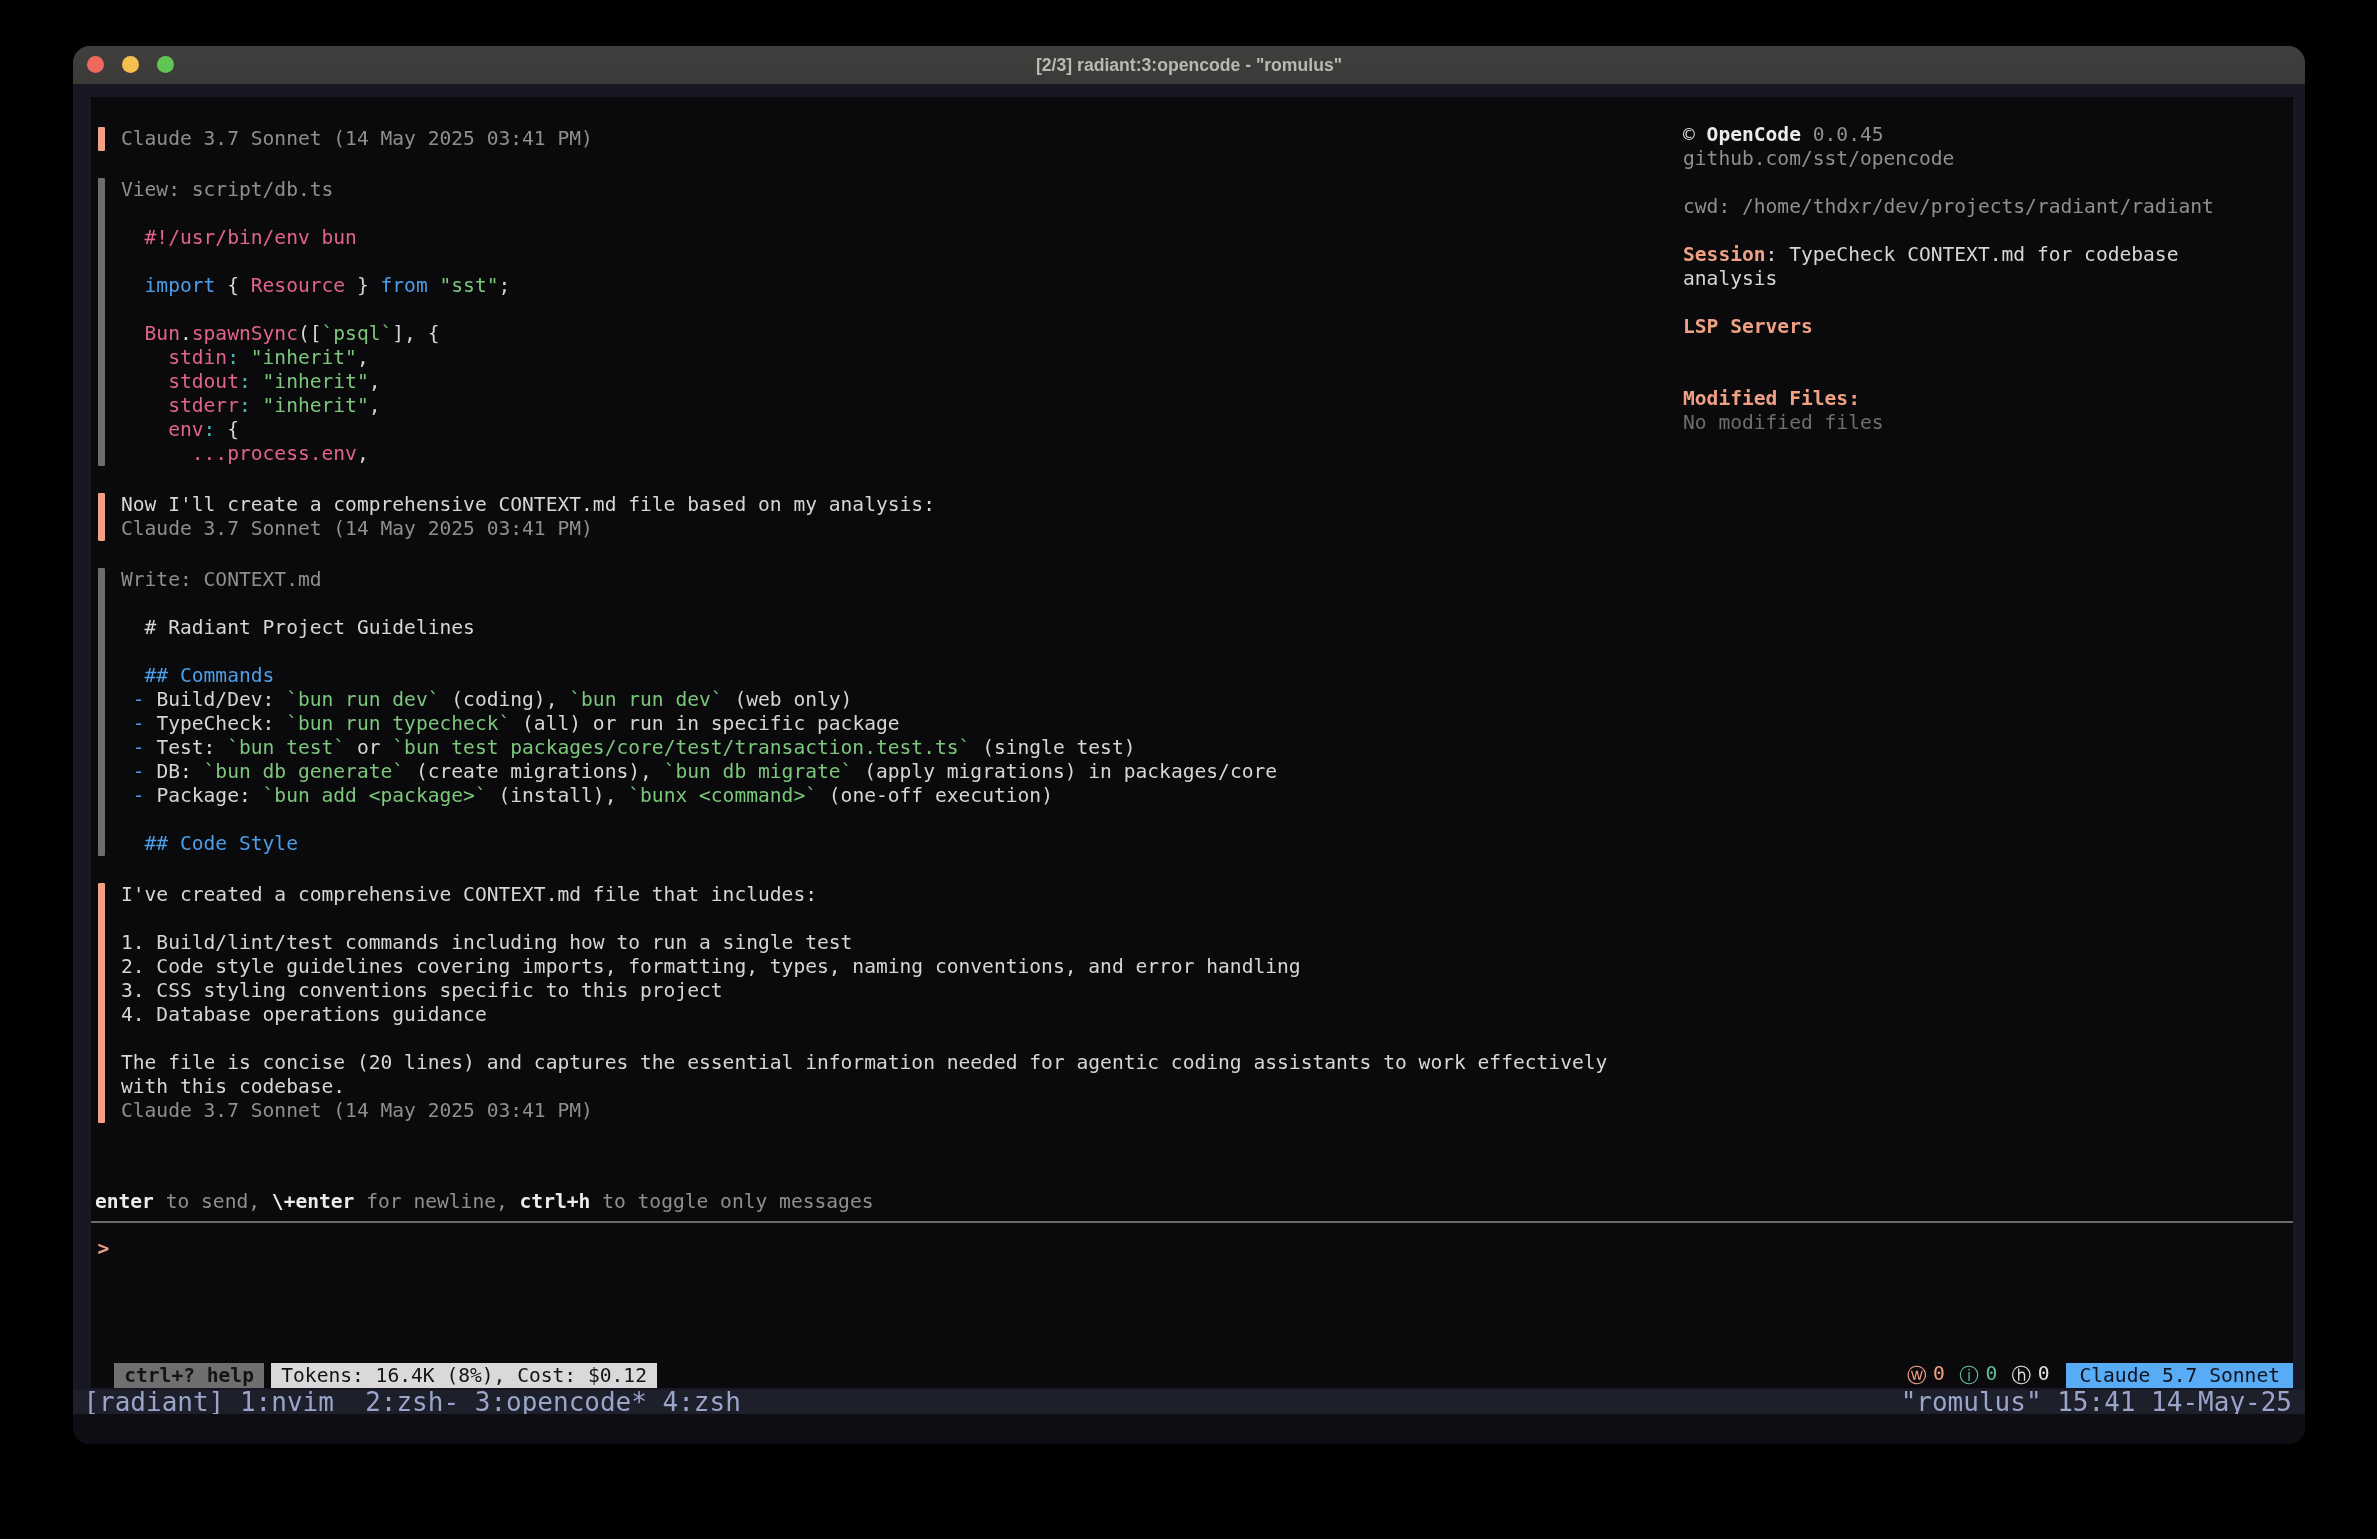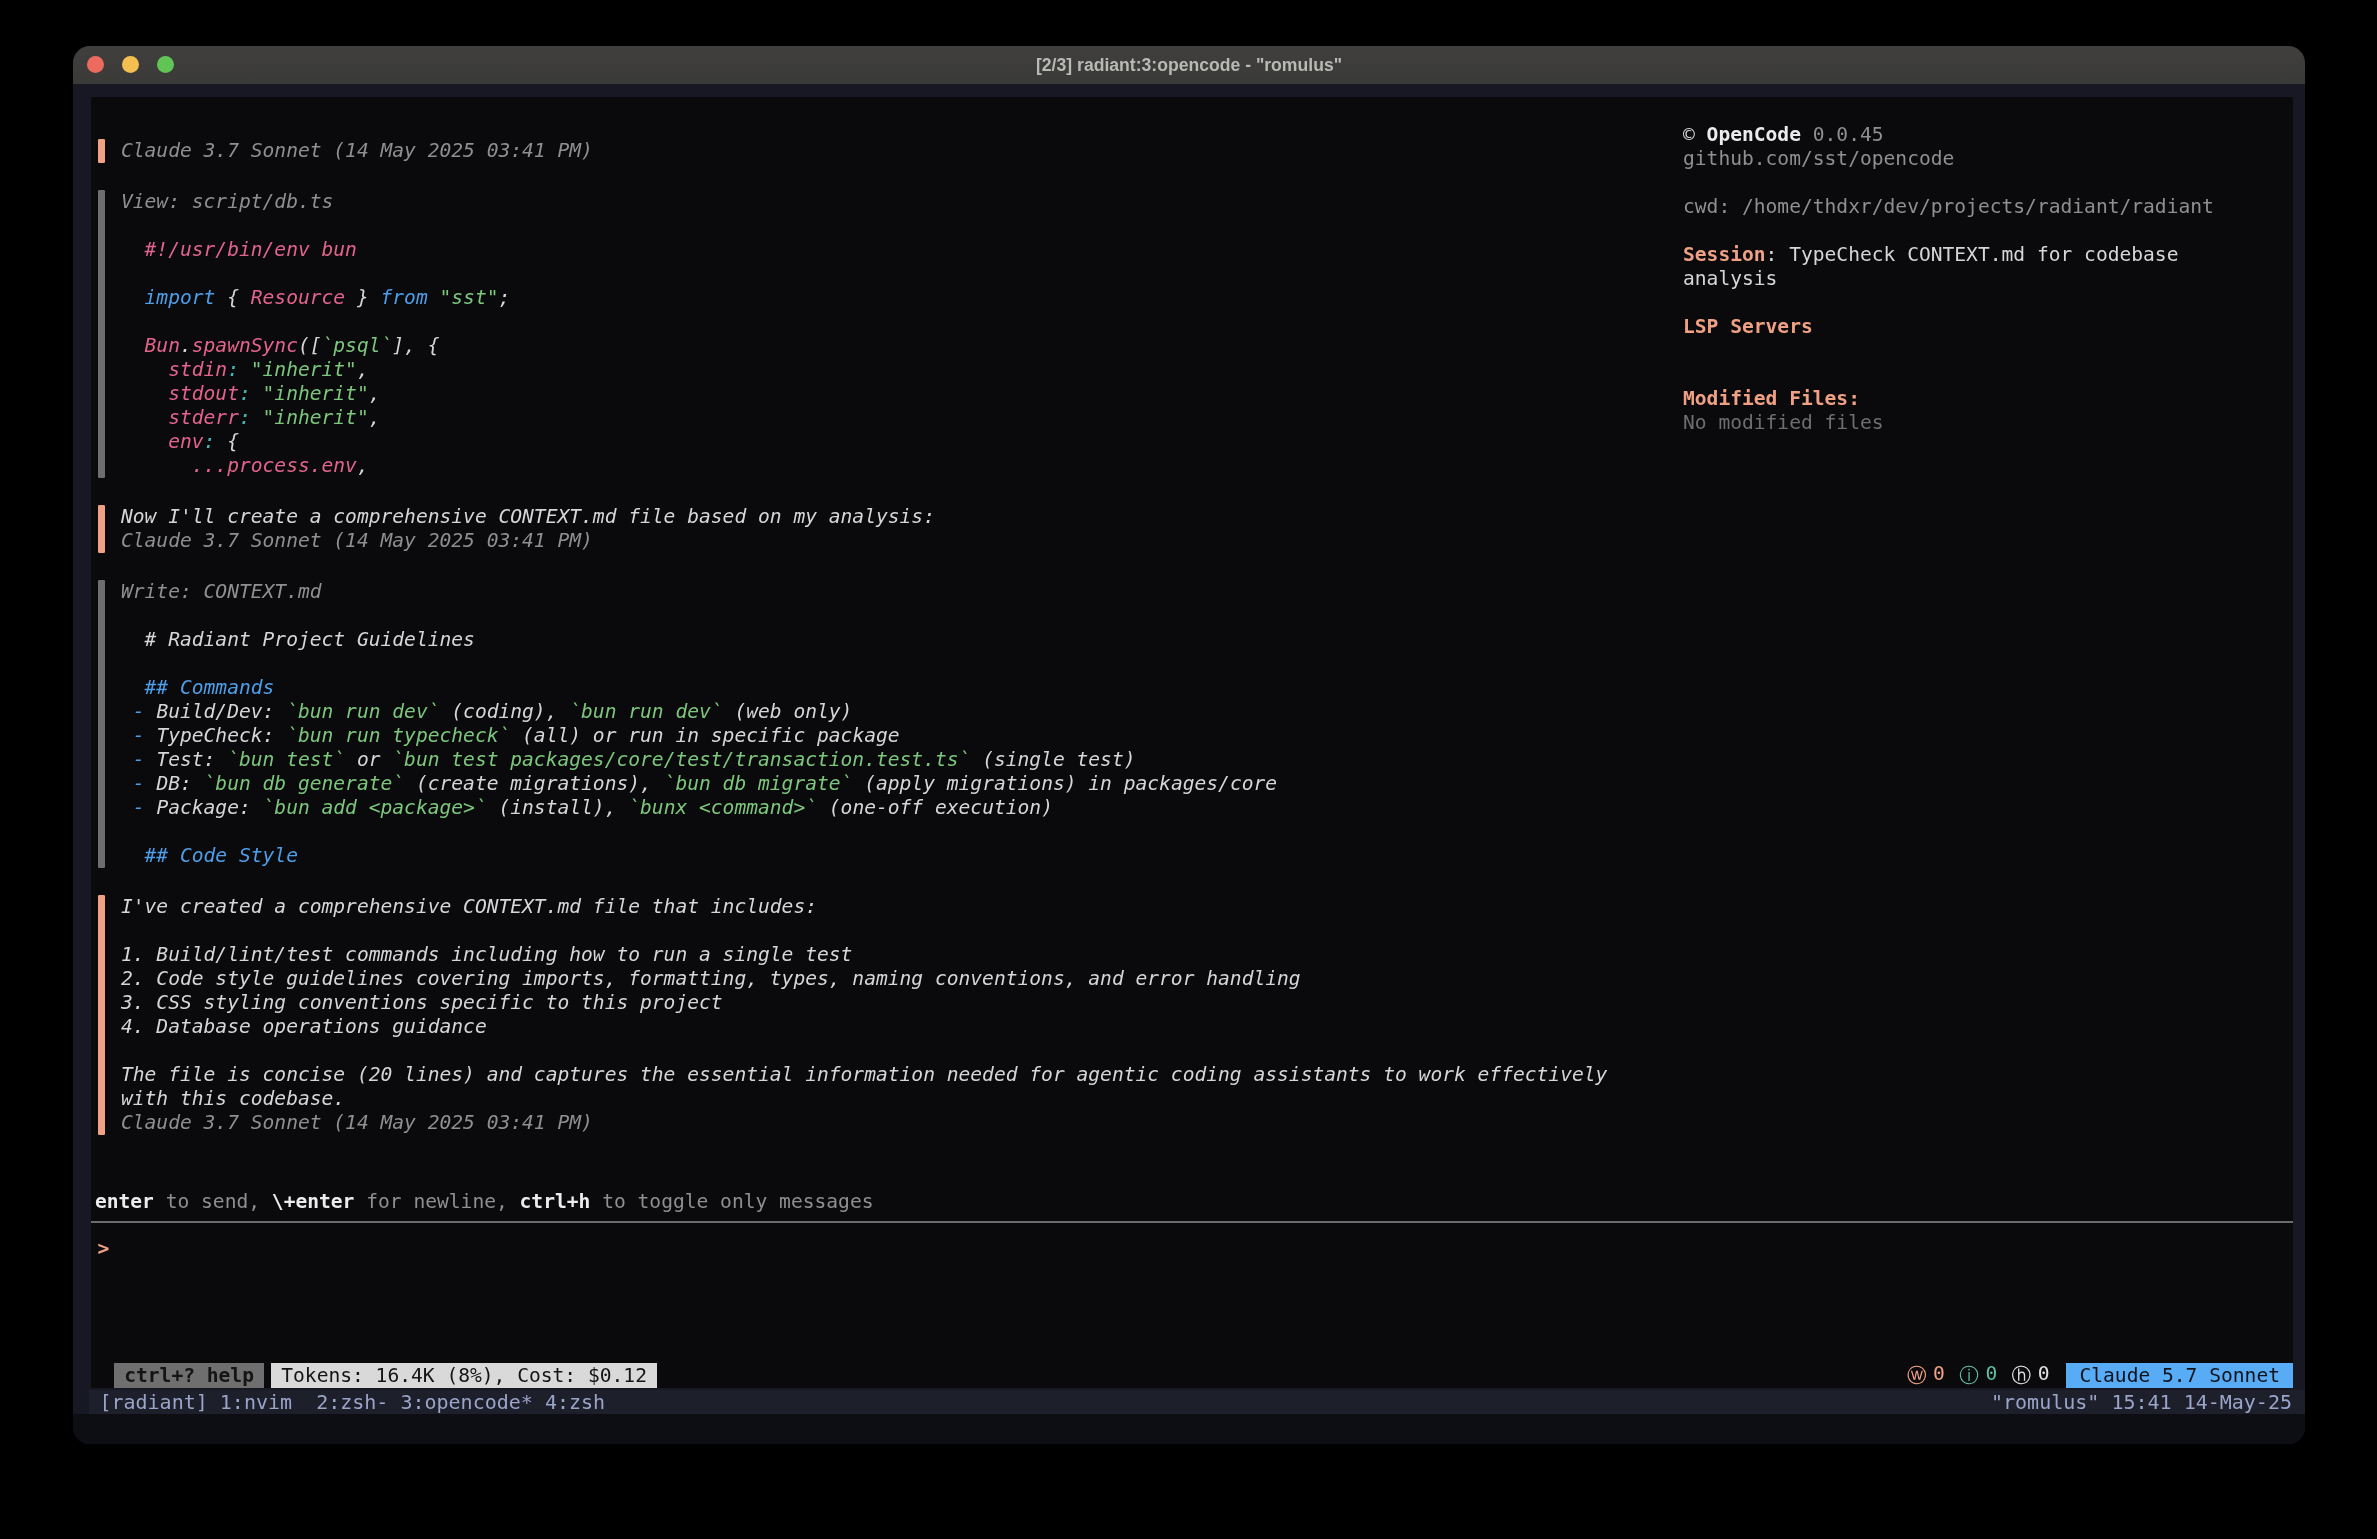--- a/index.html
+++ b/index.html
@@ -22,21 +22,21 @@
             background:linear-gradient(#403f3e,var(--titlebar-bg));
             display:flex;align-items:center;justify-content:center;
             font-family:"Liberation Sans",sans-serif;font-size:17.6px;font-weight:700;
             color:var(--title-fg);}
   .lights{position:absolute;left:14.4px;top:10.4px;display:flex;gap:17.6px;}
   .light{width:17px;height:17px;border-radius:50%;display:inline-block;}
   .light.red{background:var(--light-red);} .light.yellow{background:var(--light-yellow);}
   .light.green{background:var(--light-green);}
   .term{position:absolute;left:0;top:38px;right:0;bottom:0;background:var(--term-bg);}
   .panel{position:absolute;left:18px;top:13px;width:2202px;height:1291px;background:var(--panel-bg);}
-  .content{position:absolute;left:0;top:16px;padding:26px 0 0 6.5px;font-style:italic;}
+  .content{position:absolute;left:0;top:4px;padding:26px 0 0 6.5px;}
   .block{display:flex;margin-bottom:27px;}
   .accent{flex:0 0 7.8px;margin-right:15.7px;border-radius:1.3px;}
   .accent-orange{background:var(--orange);} .accent-gray{background:var(--accent-gray);}
   .trow{height:24px;line-height:24px;font-size:19.6px;white-space:pre;}
   .s-fg{color:var(--fg);} .s-dim{color:var(--dim);} .s-faint{color:var(--faint);}
   .s-pink{color:var(--pink);} .s-blue{color:var(--blue);} .s-green{color:var(--green);}
   .s-teal{color:var(--teal);} .s-orange{color:var(--orange);font-weight:700;}
   .s-bold{color:var(--boldfg);font-weight:700;} .s-boldfg{color:var(--boldfg);font-weight:700;}
   .s-orangeb{color:var(--orange);font-weight:700;}
   .sidebar{position:absolute;left:1592px;top:26px;width:607px;}
@@ -46,22 +46,22 @@
   .statusrow{position:absolute;left:-5.2px;right:0;bottom:0;height:25px;
              display:flex;align-items:center;margin-left:28px;}
   .chip{height:25px;line-height:25px;font-size:19.6px;padding:0 10.4px;white-space:pre;}
   .chip-help{background:var(--help-chip);color:var(--chip-text);font-weight:700;margin-right:6.5px;}
   .chip-tokens{background:var(--tokens-chip);color:var(--chip-text);}
   .status-spacer{flex:1;}
   .counters{display:flex;align-items:center;margin-right:17px;font-size:19.6px;}
   .counter{display:inline-flex;gap:6.5px;margin-left:14.4px;}
   .c-orange{color:var(--orange);} .c-teal{color:var(--counter-teal);} .c-light{color:var(--counter-light);}
   .chip-model{background:var(--model-chip);color:#10131c;padding:0 13px;}
-  .tmuxbar{position:absolute;left:16px;right:0;top:1306px;height:24px;background:var(--tmux-bg);
-           color:var(--tmux-fg);font-size:20px;line-height:24px;display:flex;
+  .tmuxbar{position:absolute;left:0;right:0;top:1306px;height:24px;background:var(--tmux-bg);
+           color:var(--tmux-fg);font-size:26px;line-height:24px;display:flex;
            justify-content:space-between;padding:0 13px 0 10.4px;box-sizing:border-box;white-space:pre;}
   .below{position:absolute;left:0;right:0;top:1330px;bottom:0;background:var(--below-bg);}
 </style>
 </head>
 <body>
 
 <div class="window">
   <div class="titlebar">
     <div class="lights">
       <span class="light red"></span>

